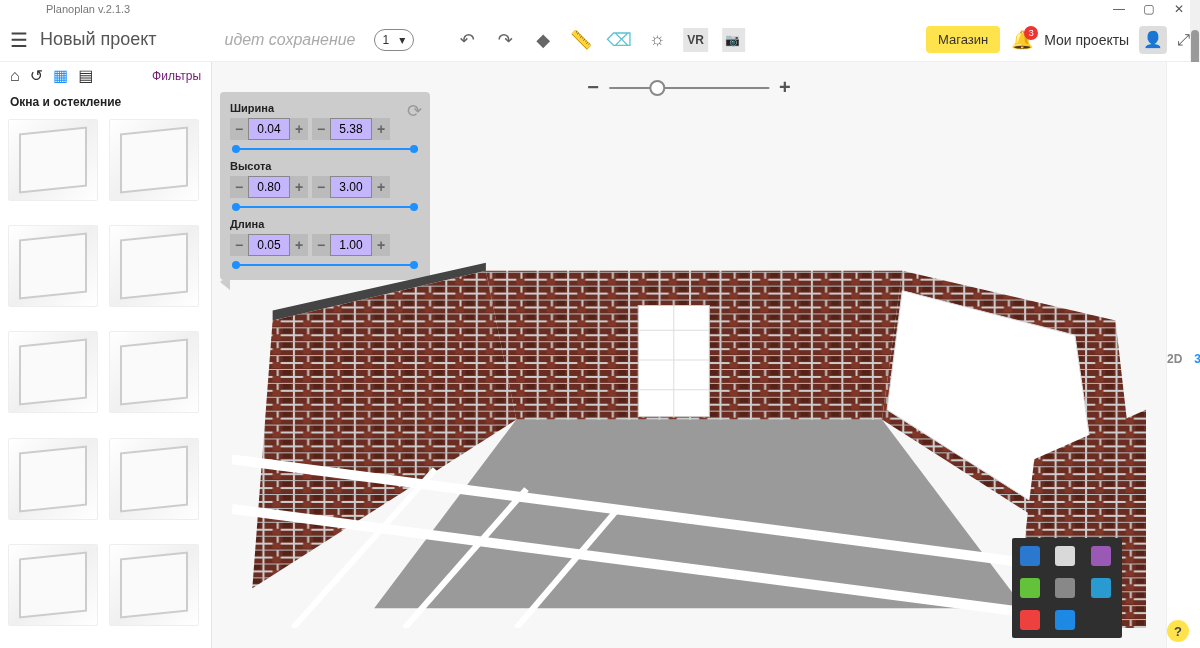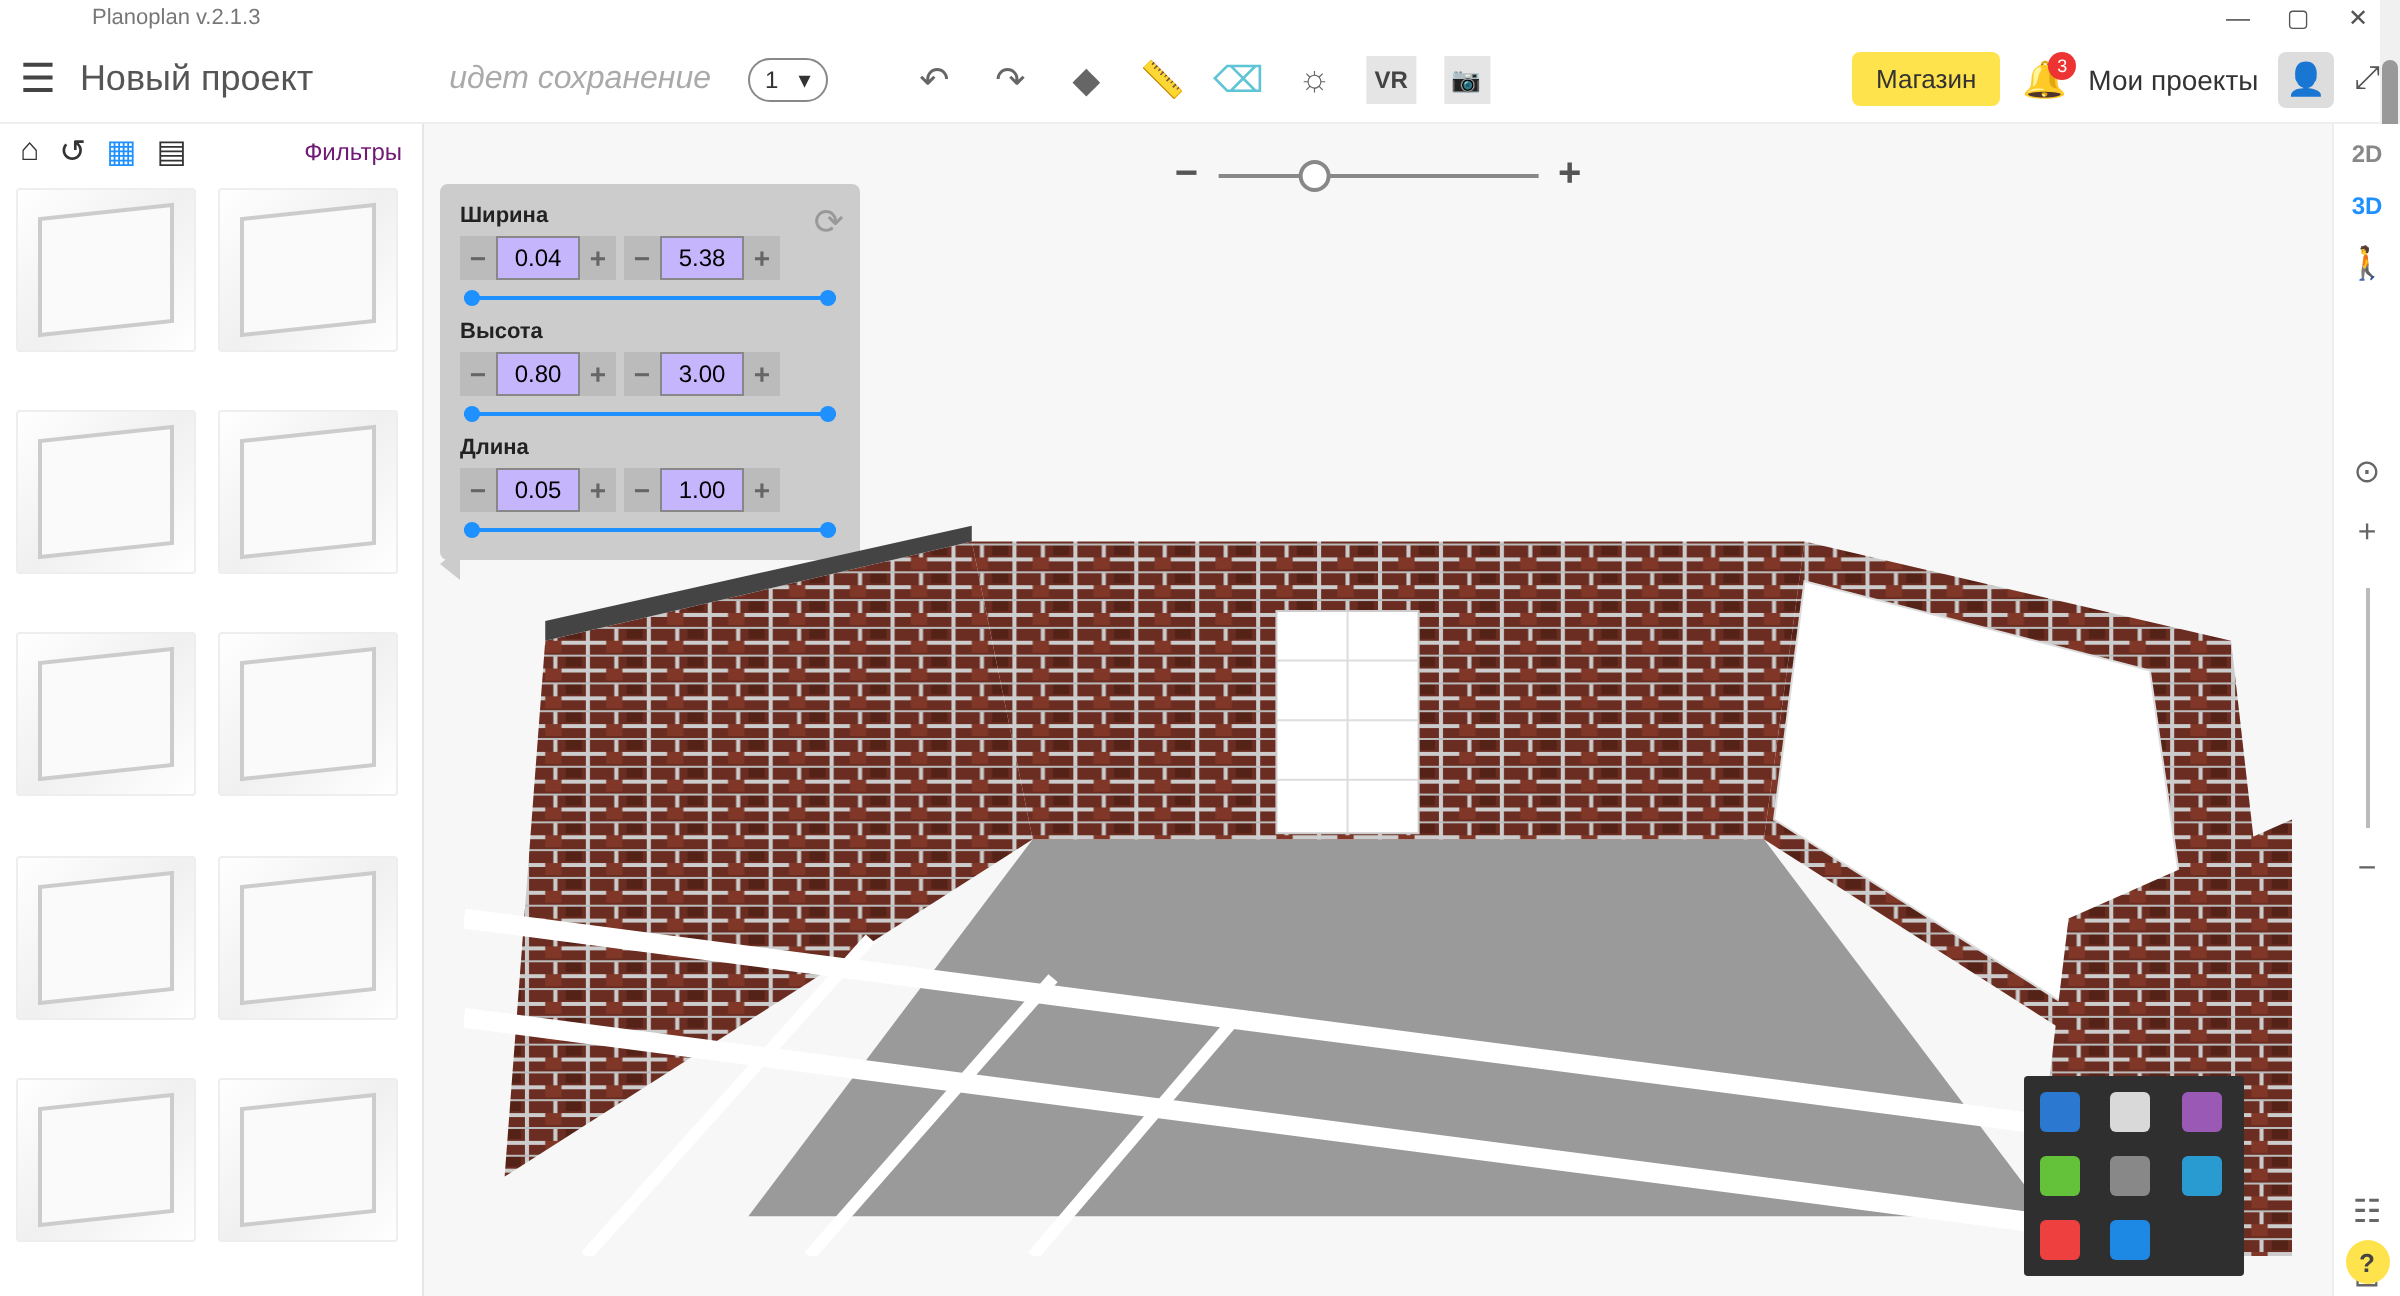--- a/index.html
+++ b/index.html
@@ -66,21 +66,21 @@
   .range-track { height:2px; background:#1e90ff; margin:8px 2px 0; position:relative; }
   .range-track .h1 { position:absolute; top:-3px; left:0; width:8px; height:8px; background:#1e90ff; border-radius:50%; }
   .range-track .h2 { position:absolute; top:-3px; right:0; width:8px; height:8px; background:#1e90ff; border-radius:50%; }
   .refresh { position:absolute; top:8px; right:8px; color:#999; font-size:18px; }
 
   
   .scene { position:absolute; inset:50px 20px 20px 20px; }
   .scene svg { width:100%; height:100%; }
 
   
-  .rail { width:34px; background:#fff; border-left:1px solid #eee; display:flex; flex-direction:column; align-items:center; padding-top:8px; gap:12px; position:relative; }
+  .rail { width:34px; background:#fff; border-left:1px solid #eee; display:flex; flex-direction:row; align-items:center; padding-top:8px; gap:12px; position:relative; }
   .rail .lbl { font-size:12px; font-weight:bold; color:#888; }
   .rail .lbl.active { color:#1e90ff; }
   .rail .rico { font-size:16px; color:#666; }
   .rail .vtrack { height:120px; width:2px; background:#bbb; margin-top:6px; position:relative; }
   .rail .helpbtn { position:absolute; bottom:6px; width:22px; height:22px; background:#ffe34d; border-radius:50%; display:flex; align-items:center; justify-content:center; font-size:13px; font-weight:bold; color:#444; }
 
   
   .tray { position:absolute; right:44px; bottom:10px; width:110px; background:#2f2f2f; border-radius:2px; padding:8px; display:grid; grid-template-columns:repeat(3,1fr); gap:12px; }
   .tray .app { width:20px; height:20px; border-radius:3px; }
 
@@ -134,20 +134,21 @@
 <div class="main">
 
   <div class="sidebar">
     <div class="sidebar-ctrl">
       <span class="ico">⌂</span>
       <span class="ico">↺</span>
       <span class="ico active">▦</span>
       <span class="ico">▤</span>
       <span class="filters">Фильтры</span>
     </div>
+    <div class="cat-title">Окна и остекление</div>
     <div class="catalog">
       <div class="cat-item"></div>
       <div class="cat-item"></div>
       <div class="cat-item"></div>
       <div class="cat-item"></div>
       <div class="cat-item"></div>
       <div class="cat-item"></div>
       <div class="cat-item"></div>
       <div class="cat-item"></div>
       <div class="cat-item"></div>

